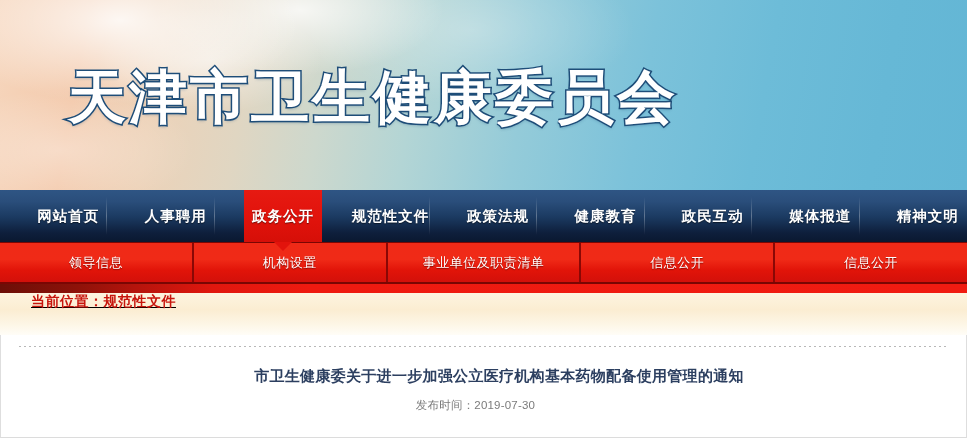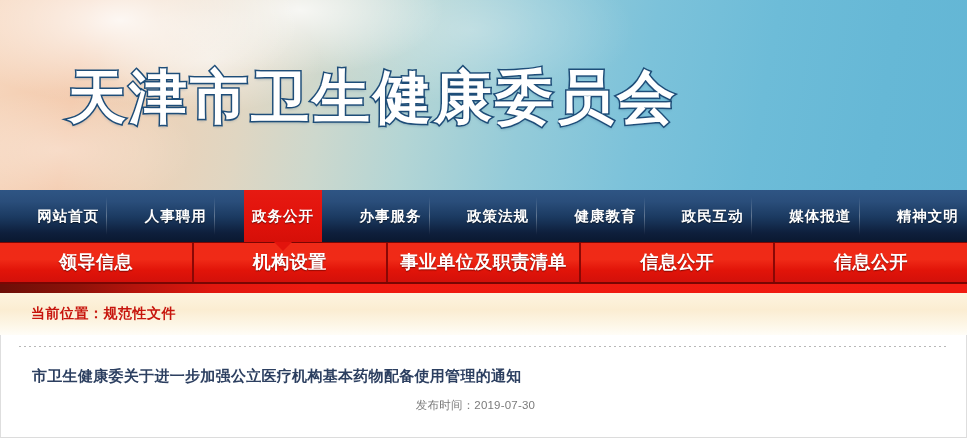--- a/index.html
+++ b/index.html
@@ -111,43 +111,43 @@
   .subnav-item {
     flex: 1 1 0;
     display: flex;
     align-items: center;
     justify-content: center;
     text-align: center;
     padding: 13px 3px;
     position: relative;
     line-height: 15px;
     color: #ffffff;
-    font-size: 18px;
-    font-weight: bold;
+    font-size: 13px;
+    font-weight: normal;
     letter-spacing: 0.5px;
     text-shadow: 0 1px 1px rgba(110,6,3,0.8);
     background: linear-gradient(180deg, #ef2a17 0%, #f02a17 42%, #e11409 70%, #d3100a 100%);
     border-right: 2px solid #8a0805;
     cursor: pointer;
   }
   .subnav-item:last-child { border-right: none; }
 
   
   .crumb-topbar {
     width: 967px;
     height: 9px;
     background: linear-gradient(90deg, #6b0f08 0%, #8e1209 8%, #b5140c 14%, #e0170e 22%, #ee1a10 32%, #f01b11 100%);
   }
   .crumb-band {
     position: relative;
     width: 967px;
     height: 42px;
     background: linear-gradient(180deg, #fdf4e0 0%, #fbedd2 40%, #fdf6e6 75%, #fffdf7 100%);
     display: flex;
-    align-items: center;
+    text-decoration: underline;
   }
   .crumb-text {
     margin-left: 31px;
     color: #c7150d;
     font-size: 14px;
     font-weight: bold;
     letter-spacing: 0.5px;
   }
 
   
@@ -167,21 +167,21 @@
     top: 11px;
     height: 1px;
     background-image: linear-gradient(90deg, #b8b8b8 0 2px, transparent 2px 5px);
     background-size: 5px 1px;
     background-repeat: repeat-x;
   }
   .doc-title {
     position: absolute;
     left: 0; right: 0;
     top: 32px;
-    text-align: left;
+    text-align: center;
     font-size: 15px;
     font-weight: bold;
     color: #2c3f60;
     letter-spacing: 0.3px;
     padding-left: 31px;
   }
   .doc-date {
     position: absolute;
     left: 0; right: 16px;
     top: 63px;
@@ -202,21 +202,21 @@
   <div class="mainnav-item">
     <span>网站首页</span>
   </div>
   <div class="mainnav-item">
     <span>人事聘用</span>
   </div>
   <div class="mainnav-item active">
     <span>政务公开</span>
   </div>
   <div class="mainnav-item">
-    <span>办事服务</span>
+    <span>规范性文件</span>
   </div>
   <div class="mainnav-item">
     <span>政策法规</span>
   </div>
   <div class="mainnav-item">
     <span>健康教育</span>
   </div>
   <div class="mainnav-item">
     <span>政民互动</span>
   </div>

